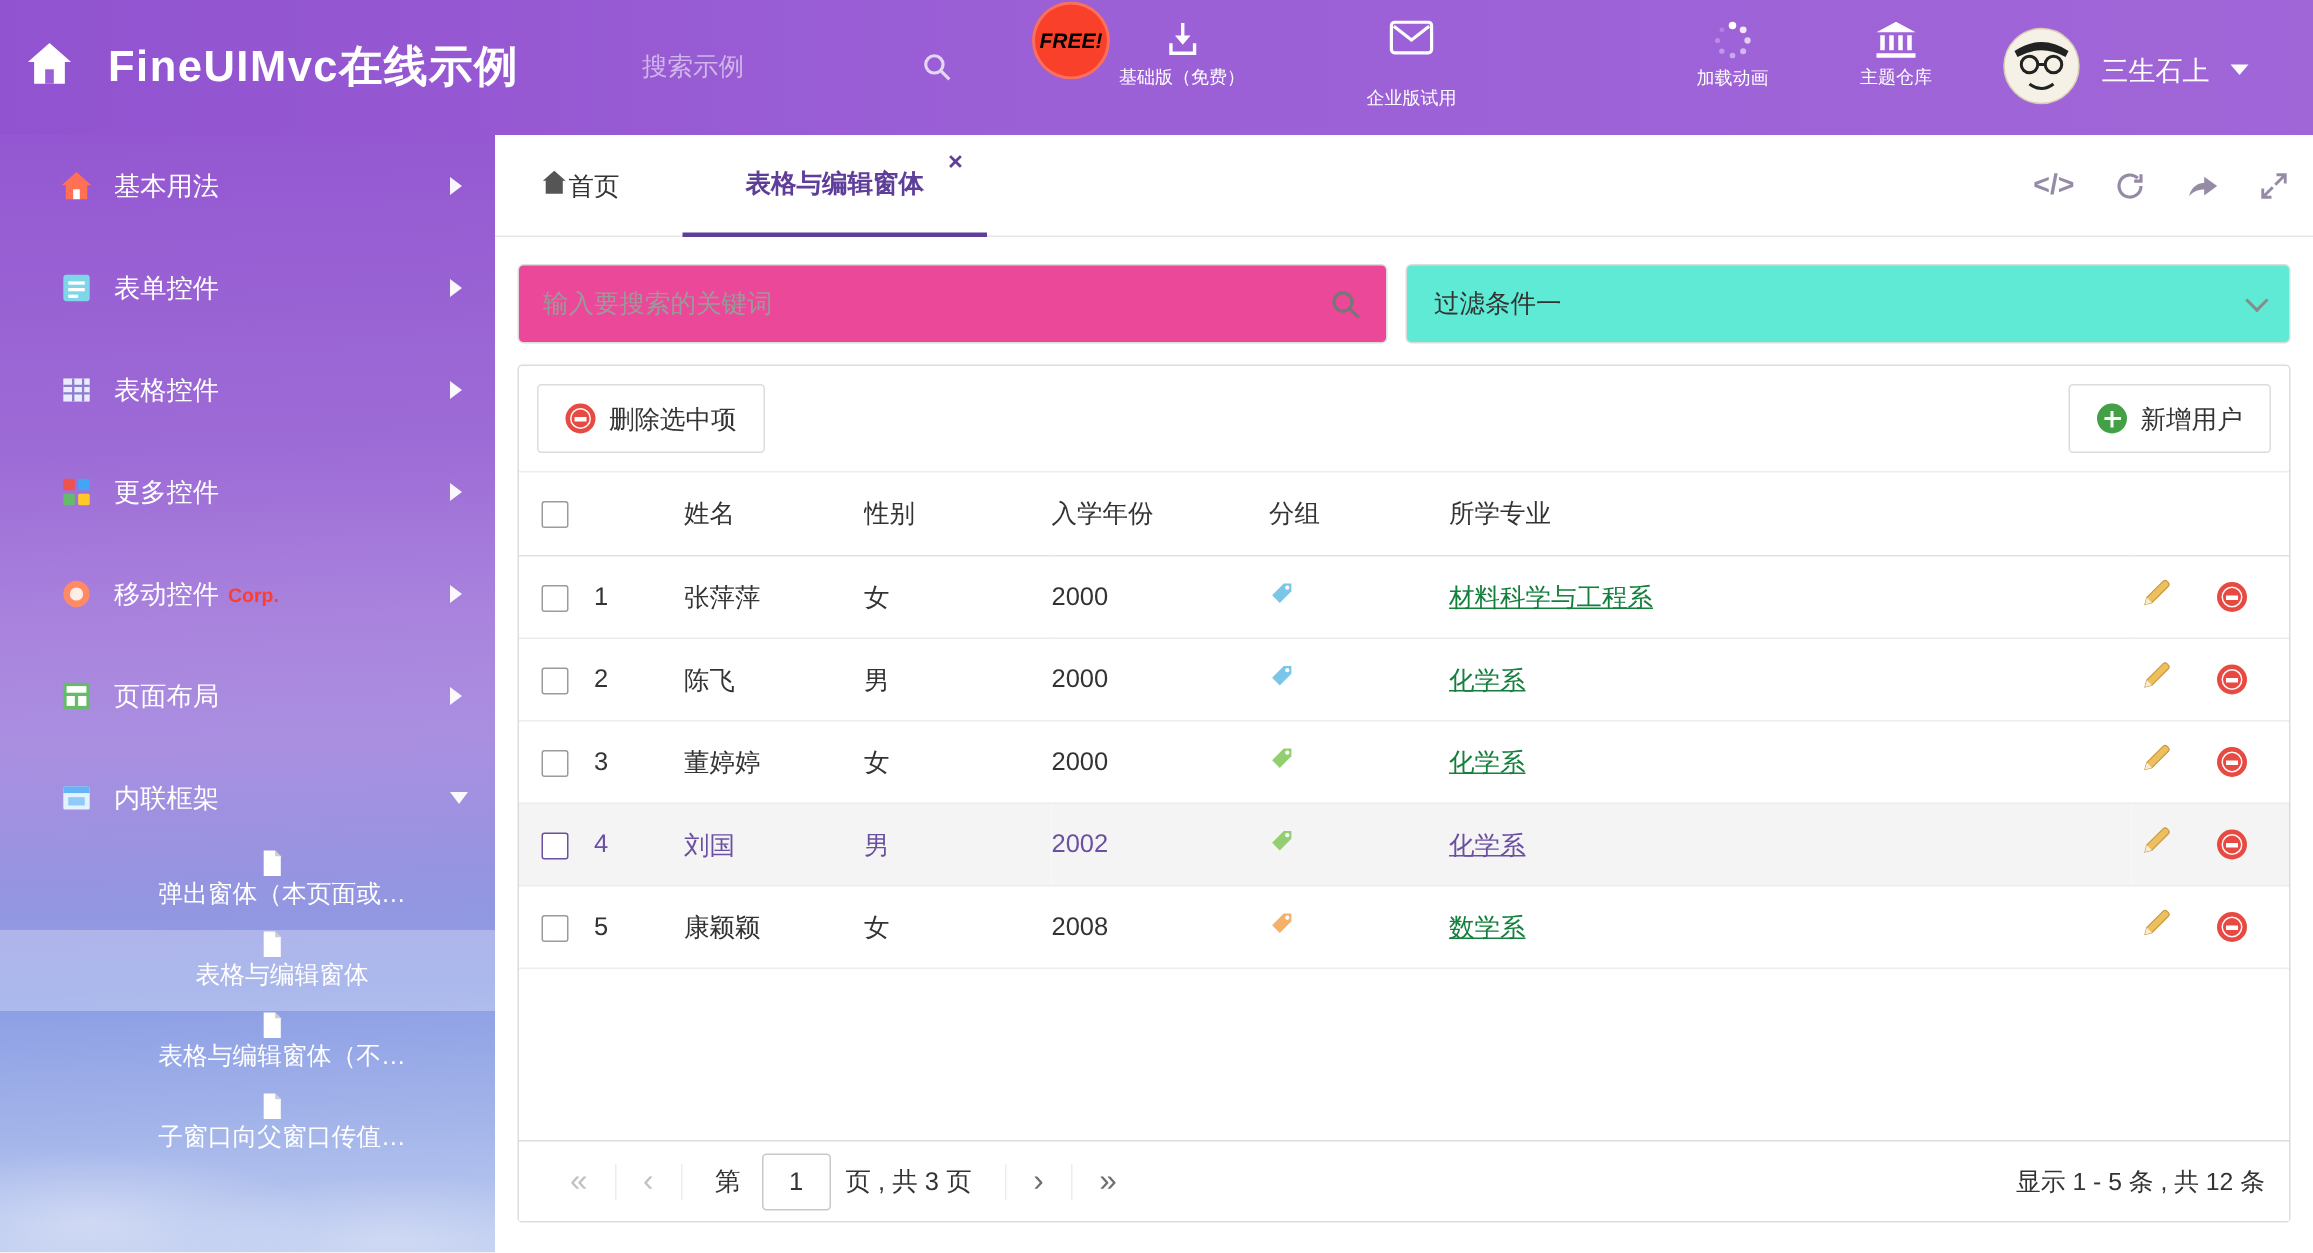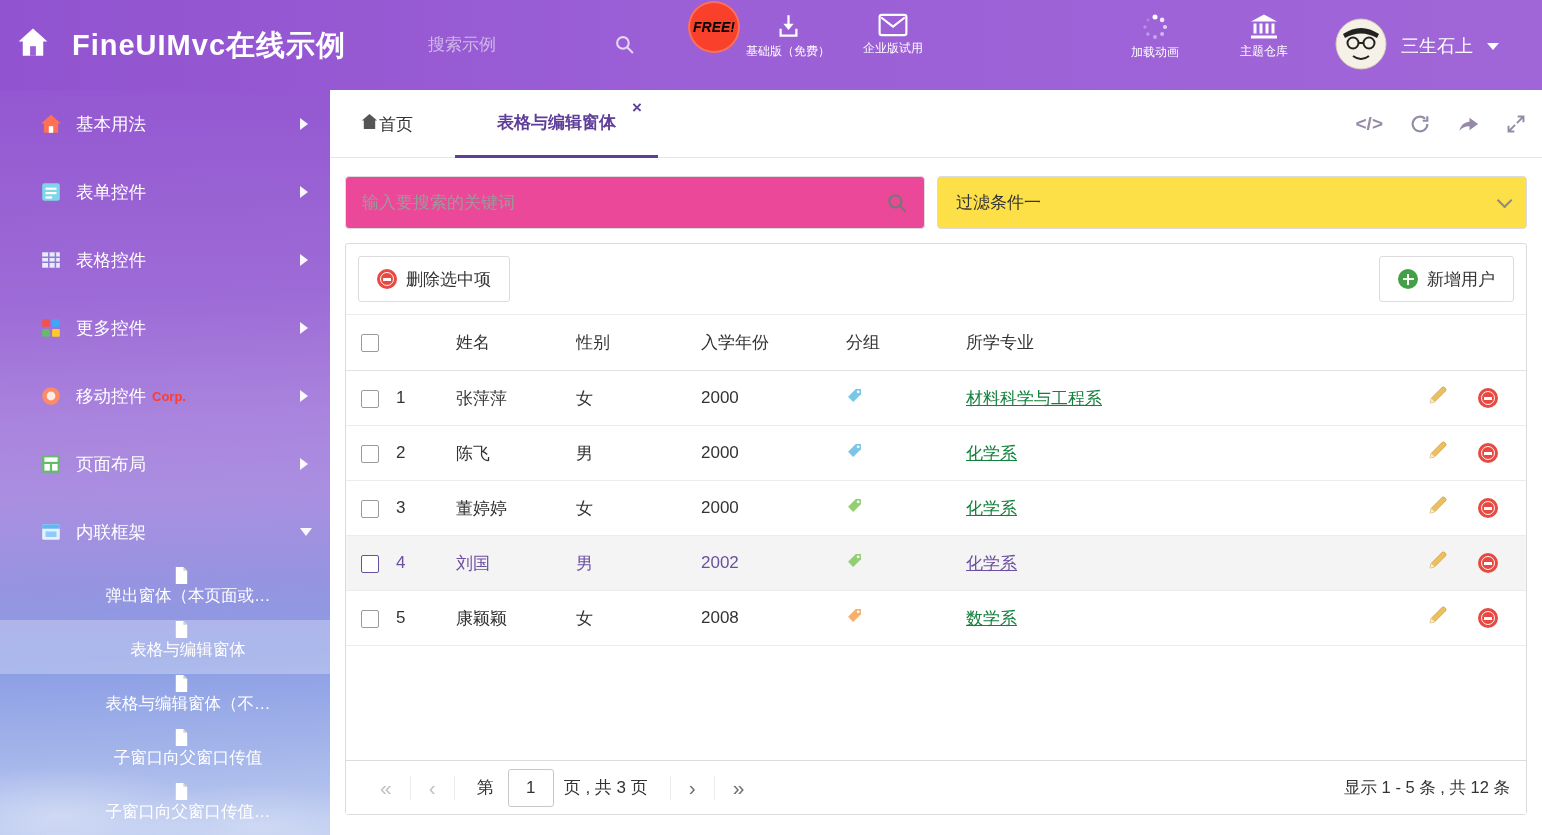--- a/index.html
+++ b/index.html
@@ -62,21 +62,21 @@
   .tab-tools .tt { color:#958ba6; font-size:19px; font-weight:bold; cursor:pointer; display:flex; align-items:center; }
 
   
   .searchbox { position:absolute; left:345px; top:176px; width:580px; height:53px;
                border:1px solid #dcdcdc; border-radius:4px; background:#ec4899; }
   .searchbox input { width:100%; height:100%; border:none; outline:none; padding:0 52px 0 16px;
                      font-size:17px; color:#333; font-family:inherit; background:transparent; }
   .searchbox input::placeholder { color:#9a9a9a; }
   .searchbox .mag { position:absolute; right:16px; top:15px; cursor:pointer; }
   .filterbox { position:absolute; left:937px; top:176px; width:590px; height:53px;
-               border:1px solid #dcdcdc; border-radius:4px; background:#fde047; display:flex;
+               border:1px solid #dcdcdc; border-radius:4px; background:#5eead4; display:flex;
                align-items:center; padding:0 18px; font-size:17px; color:#333; cursor:pointer; }
   .filterbox .chev { margin-left:auto; width:11px; height:11px; border-right:2px solid #8a8a8a;
                      border-bottom:2px solid #8a8a8a; transform:rotate(45deg) translateY(-3px); }
 
   
   .panel { position:absolute; left:345px; top:243px; width:1182px; height:572px;
            border:1px solid #dcdcdc; border-radius:3px; background:#fff; }
   .panel-toolbar { position:relative; height:70px; padding:12px; }
   .btn { height:46px; border:1px solid #dcdcdc; border-radius:3px; background:#fff;
          display:inline-flex; align-items:center; gap:9px; padding:0 18px; font-size:17px;
@@ -152,21 +152,21 @@
 
     <div class="h-nav-item" style="left:718px;width:140px;">
       <span>
         <svg width="27" height="27" viewBox="0 0 24 24" fill="#fff">
             <path d="M11 2h2v7.5h3.6L12 15 7.4 9.5H11z"></path>
             <path d="M4 14v7h16v-7h-2v5H6v-5z"></path>
           </svg>
       </span>
       <span>基础版（免费）</span>
     </div>
-    <div class="h-nav-item" style="left:838px;width:110px;">
+    <div class="h-nav-item" style="left:886px;width:110px;gap:17px;">
       <span>
         <svg width="30" height="24" viewBox="0 0 28 22">
             <rect x="1.5" y="1.5" width="25" height="19" rx="2" fill="none" stroke="#fff" stroke-width="2"></rect>
             <path d="M3 4l11 8.5L25 4" fill="none" stroke="#fff" stroke-width="2"></path>
           </svg>
       </span>
       <span>企业版试用</span>
     </div>
     <div class="h-nav-item" style="left:1110px;width:90px;">
       <span>
@@ -323,29 +323,20 @@
     <div class="side-sub">
       <span class="s-ic">
         <svg viewBox="0 0 20 20" width="19" height="19">
             <path d="M4 1h8l4 4v14H4z" fill="#fff"></path>
             <path d="M12 1l4 4h-4z" fill="#cfcfcf"></path>
           </svg>
       </span>
       <span>表格与编辑窗体（不…</span>
     </div>
 
-    <div class="side-sub">
-      <span class="s-ic">
-        <svg viewBox="0 0 20 20" width="19" height="19">
-            <path d="M4 1h8l4 4v14H4z" fill="#fff"></path>
-            <path d="M12 1l4 4h-4z" fill="#cfcfcf"></path>
-          </svg>
-      </span>
-      <span>子窗口向父窗口传值</span>
-    </div>
 
     <div class="side-sub">
       <span class="s-ic">
         <svg viewBox="0 0 20 20" width="19" height="19">
             <path d="M4 1h8l4 4v14H4z" fill="#fff"></path>
             <path d="M12 1l4 4h-4z" fill="#cfcfcf"></path>
           </svg>
       </span>
       <span>子窗口向父窗口传值…</span>
     </div>

